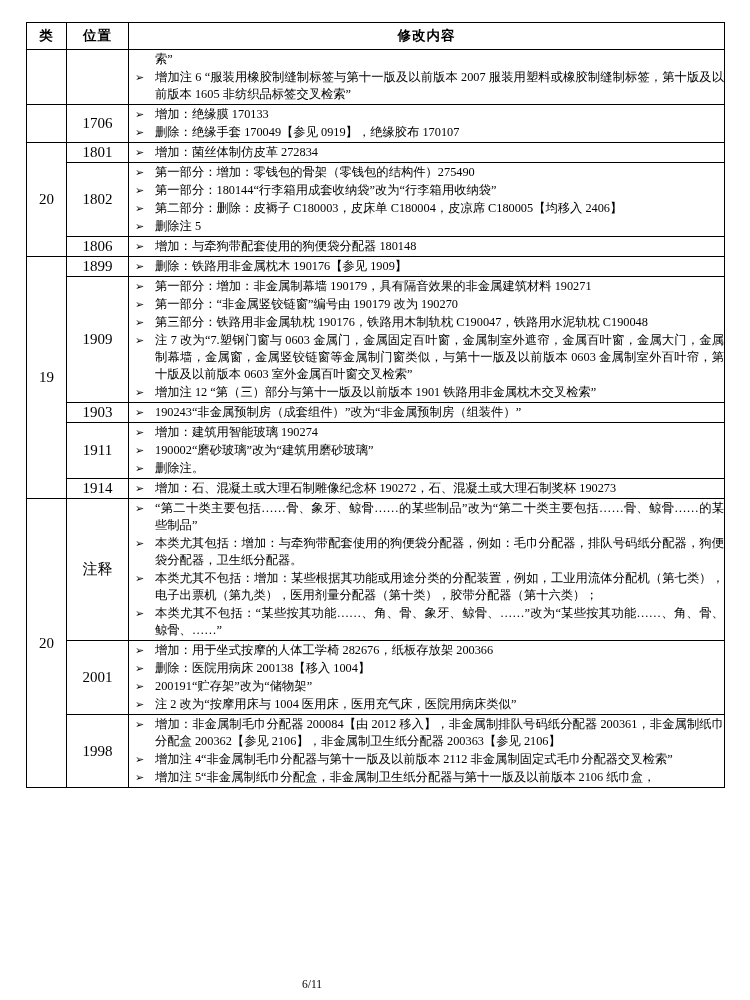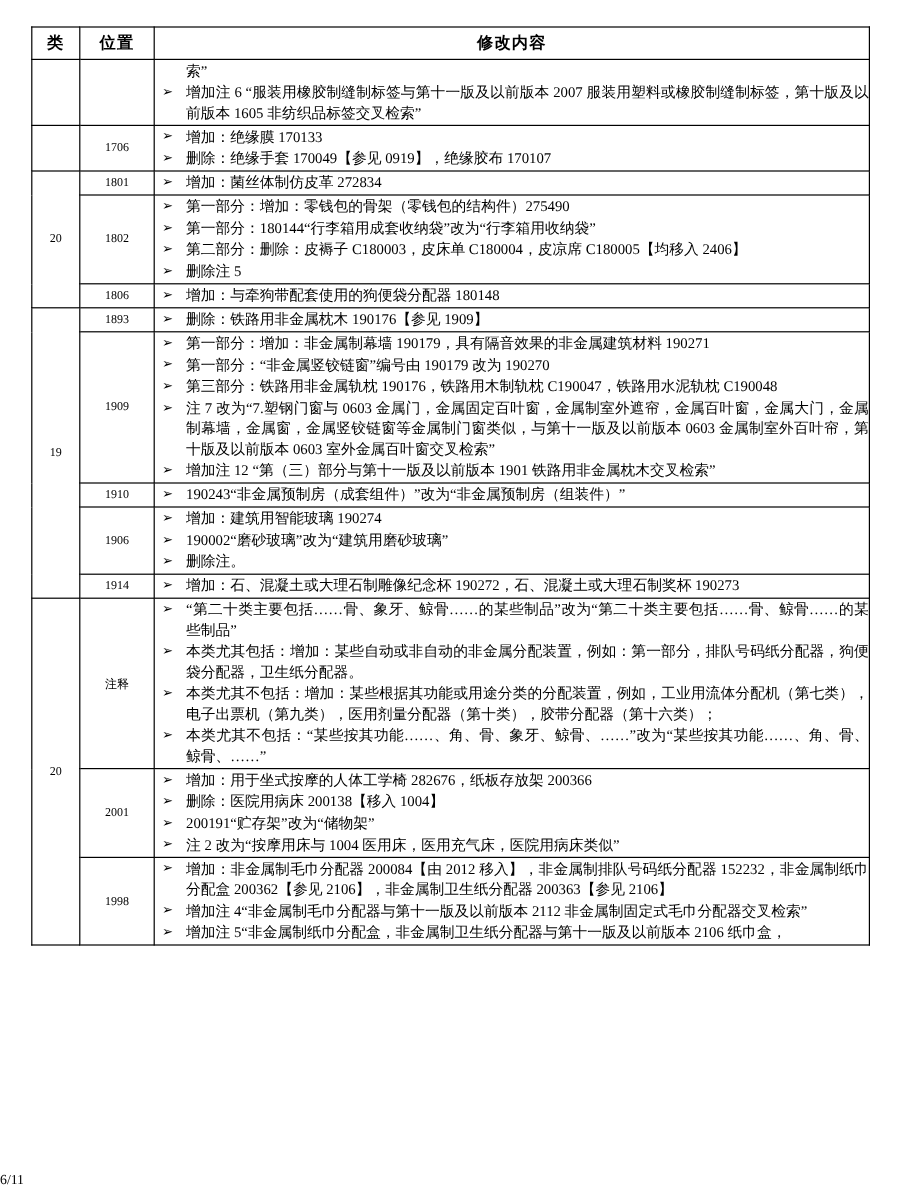--- a/index.html
+++ b/index.html
@@ -37,21 +37,21 @@
     text-align: center;
     height: 26px;
     letter-spacing: 1px;
   }
   .col-cat { width: 40px; }
   .col-pos { width: 62px; }
   .col-content { width: 596px; }
 
   td.cat, td.pos {
     text-align: center;
-    font-size: 10px;
+    font-size: 15px;
   }
   td.content {
     padding: 2px 4px 3px 4px;
   }
   ul.items {
     list-style: none;
     margin: 0;
     padding: 0;
   }
   ul.items > li {
@@ -71,21 +71,21 @@
   }
   
   li.cont {
     padding-left: 26px;
   }
   .footer {
     position: absolute;
     bottom: 10px;
     left: 0;
     width: 624px;
-    text-align: left;
+    text-align: center;
     font-size: 11.5px;
     font-family: "Liberation Serif", serif;
   }
 </style>
 </head>
 <body>
 
 <div class="page">
   <table class="doc">
     <colgroup>
@@ -144,49 +144,49 @@
         <tr>
           <td class="pos">1806</td>
           <td class="content">
             <ul class="items">
               <li><span class="bullet">➢</span><span>增加：与牵狗带配套使用的狗便袋分配器 180148</span></li>
             </ul>
           </td>
         </tr>
         <tr>
           <td class="cat" rowspan="5">19</td>
-          <td class="pos">1893</td>
+          <td class="pos">1899</td>
           <td class="content">
             <ul class="items">
               <li><span class="bullet">➢</span><span>删除：铁路用非金属枕木 190176【参见 1909】</span></li>
             </ul>
           </td>
         </tr>
         <tr>
           <td class="pos">1909</td>
           <td class="content">
             <ul class="items">
               <li><span class="bullet">➢</span><span>第一部分：增加：非金属制幕墙 190179，具有隔音效果的非金属建筑材料 190271</span></li>
               <li><span class="bullet">➢</span><span>第一部分：“非金属竖铰链窗”编号由 190179 改为 190270</span></li>
               <li><span class="bullet">➢</span><span>第三部分：铁路用非金属轨枕 190176，铁路用木制轨枕 C190047，铁路用水泥轨枕 C190048</span></li>
               <li><span class="bullet">➢</span><span>注 7 改为“7.塑钢门窗与 0603 金属门，金属固定百叶窗，金属制室外遮帘，金属百叶窗，金属大门，金属制幕墙，金属窗，金属竖铰链窗等金属制门窗类似，与第十一版及以前版本 0603 金属制室外百叶帘，第十版及以前版本 0603 室外金属百叶窗交叉检索”</span></li>
               <li><span class="bullet">➢</span><span>增加注 12 “第（三）部分与第十一版及以前版本 1901 铁路用非金属枕木交叉检索”</span></li>
             </ul>
           </td>
         </tr>
         <tr>
-          <td class="pos">1910</td>
+          <td class="pos">1903</td>
           <td class="content">
             <ul class="items">
               <li><span class="bullet">➢</span><span>190243“非金属预制房（成套组件）”改为“非金属预制房（组装件）”</span></li>
             </ul>
           </td>
         </tr>
         <tr>
-          <td class="pos">1906</td>
+          <td class="pos">1911</td>
           <td class="content">
             <ul class="items">
               <li><span class="bullet">➢</span><span>增加：建筑用智能玻璃 190274</span></li>
               <li><span class="bullet">➢</span><span>190002“磨砂玻璃”改为“建筑用磨砂玻璃”</span></li>
               <li><span class="bullet">➢</span><span>删除注。</span></li>
             </ul>
           </td>
         </tr>
         <tr>
           <td class="pos">1914</td>
@@ -195,42 +195,42 @@
               <li><span class="bullet">➢</span><span>增加：石、混凝土或大理石制雕像纪念杯 190272，石、混凝土或大理石制奖杯 190273</span></li>
             </ul>
           </td>
         </tr>
         <tr>
           <td class="cat" rowspan="3">20</td>
           <td class="pos">注释</td>
           <td class="content">
             <ul class="items">
               <li><span class="bullet">➢</span><span>“第二十类主要包括……骨、象牙、鲸骨……的某些制品”改为“第二十类主要包括……骨、鲸骨……的某些制品”</span></li>
-              <li><span class="bullet">➢</span><span>本类尤其包括：增加：某些自动或非自动的非金属分配装置，例如：第一部分，排队号码纸分配器，狗便袋分配器，卫生纸分配器。</span></li>
+              <li><span class="bullet">➢</span><span>本类尤其包括：增加：与牵狗带配套使用的狗便袋分配器，例如：毛巾分配器，排队号码纸分配器，狗便袋分配器，卫生纸分配器。</span></li>
               <li><span class="bullet">➢</span><span>本类尤其不包括：增加：某些根据其功能或用途分类的分配装置，例如，工业用流体分配机（第七类），电子出票机（第九类），医用剂量分配器（第十类），胶带分配器（第十六类）；</span></li>
               <li><span class="bullet">➢</span><span>本类尤其不包括：“某些按其功能……、角、骨、象牙、鲸骨、……”改为“某些按其功能……、角、骨、鲸骨、……”</span></li>
             </ul>
           </td>
         </tr>
         <tr>
           <td class="pos">2001</td>
           <td class="content">
             <ul class="items">
               <li><span class="bullet">➢</span><span>增加：用于坐式按摩的人体工学椅 282676，纸板存放架 200366</span></li>
               <li><span class="bullet">➢</span><span>删除：医院用病床 200138【移入 1004】</span></li>
               <li><span class="bullet">➢</span><span>200191“贮存架”改为“储物架”</span></li>
               <li><span class="bullet">➢</span><span>注 2 改为“按摩用床与 1004 医用床，医用充气床，医院用病床类似”</span></li>
             </ul>
           </td>
         </tr>
         <tr>
           <td class="pos">1998</td>
           <td class="content">
             <ul class="items">
-              <li><span class="bullet">➢</span><span>增加：非金属制毛巾分配器 200084【由 2012 移入】，非金属制排队号码纸分配器 152232，非金属制纸巾分配盒 200362【参见 2106】，非金属制卫生纸分配器 200363【参见 2106】</span></li>
+              <li><span class="bullet">➢</span><span>增加：非金属制毛巾分配器 200084【由 2012 移入】，非金属制排队号码纸分配器 200361，非金属制纸巾分配盒 200362【参见 2106】，非金属制卫生纸分配器 200363【参见 2106】</span></li>
               <li><span class="bullet">➢</span><span>增加注 4“非金属制毛巾分配器与第十一版及以前版本 2112 非金属制固定式毛巾分配器交叉检索”</span></li>
               <li><span class="bullet">➢</span><span>增加注 5“非金属制纸巾分配盒，非金属制卫生纸分配器与第十一版及以前版本 2106 纸巾盒，</span></li>
             </ul>
           </td>
         </tr>
       </tbody>
   </table>
   <div class="footer">6/11</div>
 </div>
 

